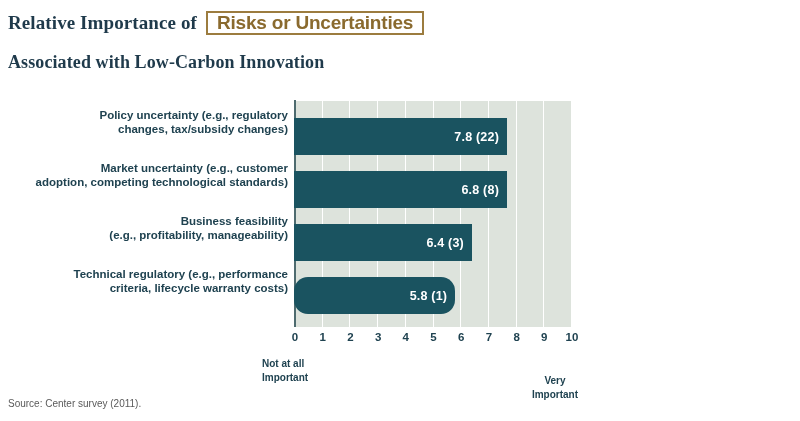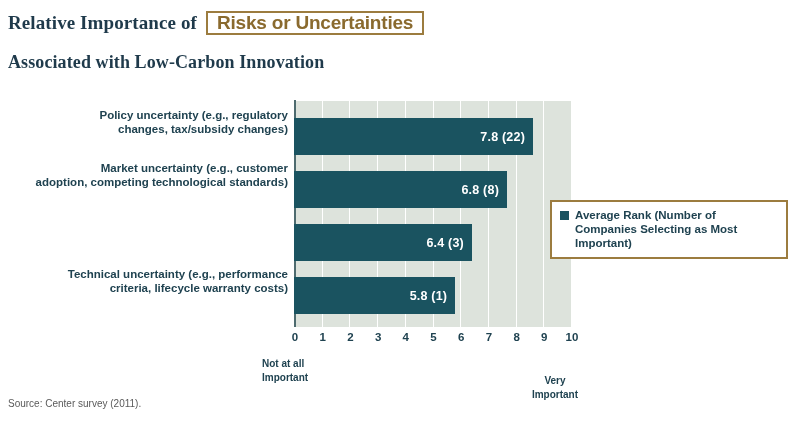--- a/index.html
+++ b/index.html
@@ -256,22 +256,26 @@
 
   <div id="category-labels">
     <div class="cat-label" style="top:61px;">
       <div>Market uncertainty (e.g., customer</div>
       <div>adoption, competing technological standards)</div>
     </div>
     <div class="cat-label" style="top:8px;">
       <div>Policy uncertainty (e.g., regulatory</div>
       <div>changes, tax/subsidy changes)</div>
     </div>
+    <div class="cat-label" style="top:114px;">
+      <div>Business feasibility</div>
+      <div>(e.g., profitability, manageability)</div>
+    </div>
     <div class="cat-label" style="top:167px;">
-      <div>Technical uncertainty (e.g., performance</div>
+      <div>Technical regulatory (e.g., performance</div>
       <div>criteria, lifecycle warranty costs)</div>
     </div>
   </div>
 
   <div id="plot-bg">
     <div class="gridline" style="left:27.7px;"></div>
     <div class="gridline" style="left:55.4px;"></div>
     <div class="gridline" style="left:83.1px;"></div>
     <div class="gridline" style="left:110.8px;"></div>
     <div class="gridline" style="left:138.5px;"></div>
@@ -279,36 +283,36 @@
     <div class="gridline" style="left:193.9px;"></div>
     <div class="gridline" style="left:221.6px;"></div>
     <div class="gridline" style="left:249.3px;"></div>
     <div class="gridline" style="left:276.5px;"></div>
   </div>
   <div id="plot-top-border"></div>
   <div id="axis-line-left"></div>
 
   <div id="bars-layer">
     <div class="bar-row" style="top:18px;">
-      <div class="bar" id="bar-0" style="width: 239px; background: rgb(26, 83, 96);">
+      <div class="bar" id="bar-0" style="width: 213px; background: rgb(26, 83, 96);">
         <span class="bar-value">7.8 (22)</span>
       </div>
     </div>
     <div class="bar-row" style="top:71px;">
       <div class="bar" id="bar-1" style="width: 213px; background: rgb(26, 83, 96);">
         <span class="bar-value">6.8 (8)</span>
       </div>
     </div>
     <div class="bar-row" style="top:124px;">
       <div class="bar" id="bar-2" style="width: 177.92px; background: rgb(26, 83, 96);">
         <span class="bar-value">6.4 (3)</span>
       </div>
     </div>
     <div class="bar-row" style="top:177px;">
-      <div class="bar" id="bar-3" style="width: 161.24px; background: rgb(26, 83, 96);">
+      <div class="bar" id="bar-3" style="width: 161.24px; background: rgb(26, 83, 96); border-radius: 14px;">
         <span class="bar-value">5.8 (1)</span>
       </div>
     </div>
   </div>
 
   <div id="x-axis">
     <span class="xtick-label" style="left:1px;">0</span>
     <span class="xtick-label" style="left:28.7px;">1</span>
     <span class="xtick-label" style="left:56.4px;">2</span>
     <span class="xtick-label" style="left:84.1px;">3</span>
@@ -323,20 +327,16 @@
 
   <div class="axis-anchor" id="anchor-low">
     <div>Not at all</div>
     <div>Important</div>
   </div>
   <div class="axis-anchor" id="anchor-high">
     <div>Very</div>
     <div>Important</div>
   </div>
 
-  <div id="legend-box">
-    <span id="legend-swatch"></span>
-    <span id="legend-label">Average Rank (Number of Companies Selecting as Most Important)</span>
-  </div>
 
   <div id="source-note">Source: Center survey (2011).</div>
 
 </div>
 
 </body></html>

